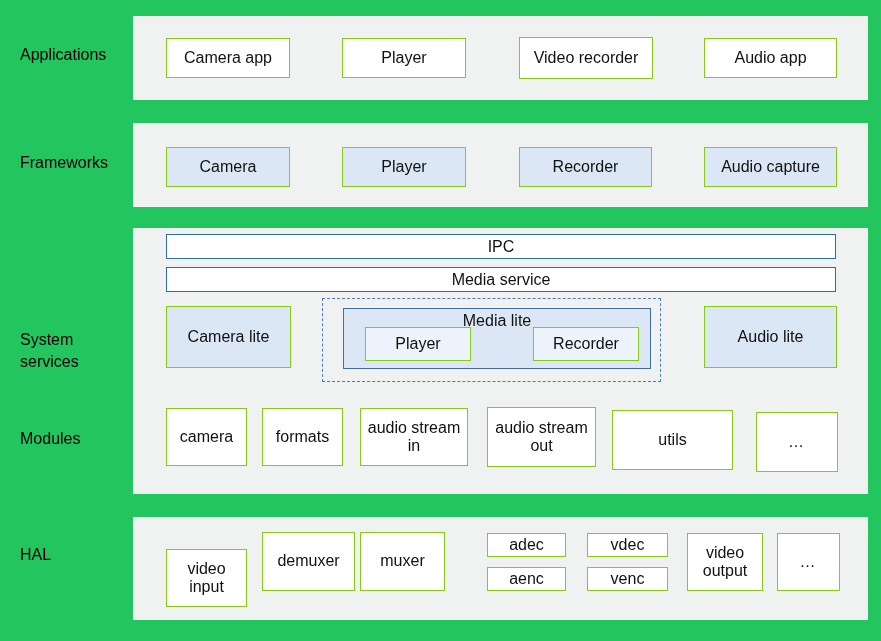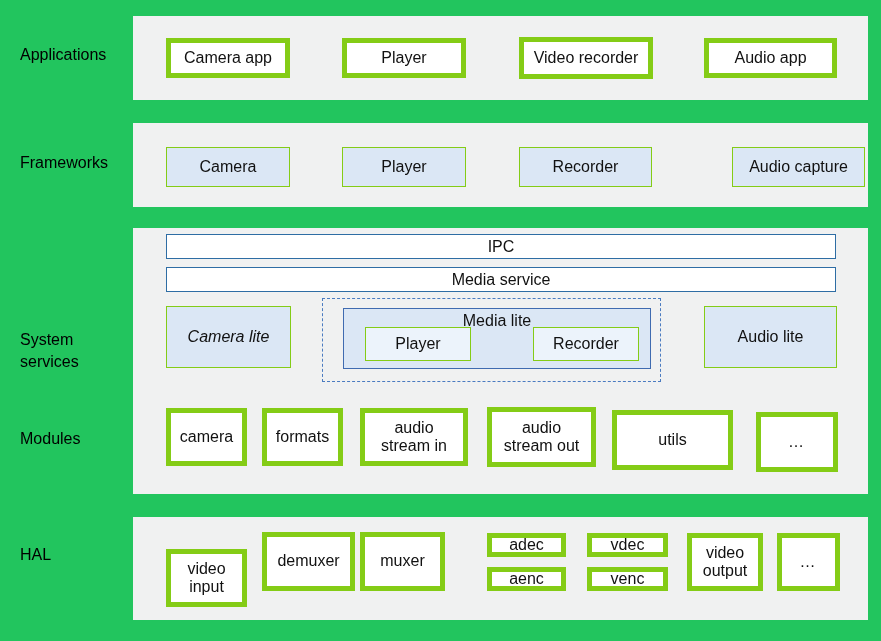--- a/index.html
+++ b/index.html
@@ -19,21 +19,21 @@
     color: #000000;
   }
   .band {
     position: absolute;
     background: #f0f1f1;
   }
   .box {
     position: absolute;
     box-sizing: border-box;
     background: #ffffff;
-    border: 5px solid #84cc16;
+    border: 1px solid #84cc16;
     display: flex;
     align-items: center;
     justify-content: center;
     text-align: center;
     font-size: 16px;
     line-height: 1.15;
     padding: 1px 4px;
   }
   .box.blue {
     background: #dbe7f5;
@@ -84,28 +84,28 @@
   <div class="band" style="left:133px; top:16px; width:735px; height:84px;"></div>
   <div class="box" style="left:166px; top:38px; width:124px; height:40px;">Camera app</div>
   <div class="box" style="left:342px; top:38px; width:124px; height:40px;">Player</div>
   <div class="box" style="left:519px; top:37px; width:134px; height:42px;">Video recorder</div>
   <div class="box" style="left:704px; top:38px; width:133px; height:40px;">Audio app</div>
 
   <div class="band" style="left:133px; top:123px; width:735px; height:84px;"></div>
   <div class="box blue" style="left:166px; top:147px; width:124px; height:40px;">Camera</div>
   <div class="box blue" style="left:342px; top:147px; width:124px; height:40px;">Player</div>
   <div class="box blue" style="left:519px; top:147px; width:133px; height:40px;">Recorder</div>
-  <div class="box blue" style="left:732px; top:147px; width:133px; height:40px;">Audio capture</div>
+  <div class="box blue" style="left:704px; top:147px; width:133px; height:40px;">Audio capture</div>
 
   <div class="band" style="left:133px; top:228px; width:735px; height:266px;"></div>
 
   <div class="bar" style="left:166px; top:234px; width:670px; height:25px;">IPC</div>
   <div class="bar" style="left:166px; top:267px; width:670px; height:25px;">Media service</div>
 
-  <div class="box blue" style="left:166px; top:306px; width:125px; height:62px;font-style:italic;">Camera lite</div>
+  <div class="box blue" style="left:166px; top:306px; width:125px; height:62px;">Camera lite</div>
 
   <div class="dashed-group" style="left:322px; top:298px; width:339px; height:84px;"></div>
   <div class="media-lite" style="left:343px; top:308px; width:308px; height:61px;">
     <span>Media lite</span>
   </div>
   <div class="box inner" style="left:365px; top:327px; width:106px; height:34px;">Player</div>
   <div class="box inner" style="left:533px; top:327px; width:106px; height:34px;">Recorder</div>
 
   <div class="box blue" style="left:704px; top:306px; width:133px; height:62px;">Audio lite</div>
 

